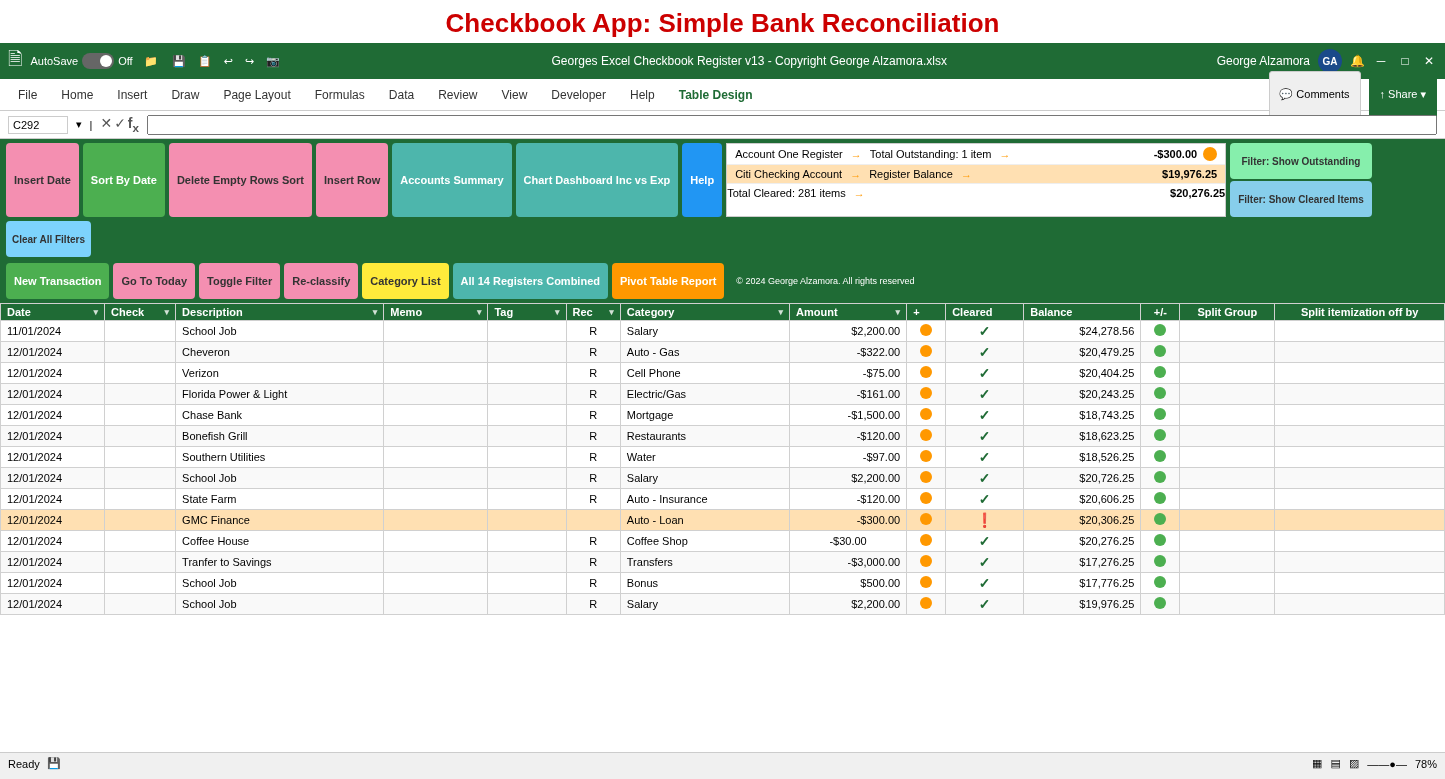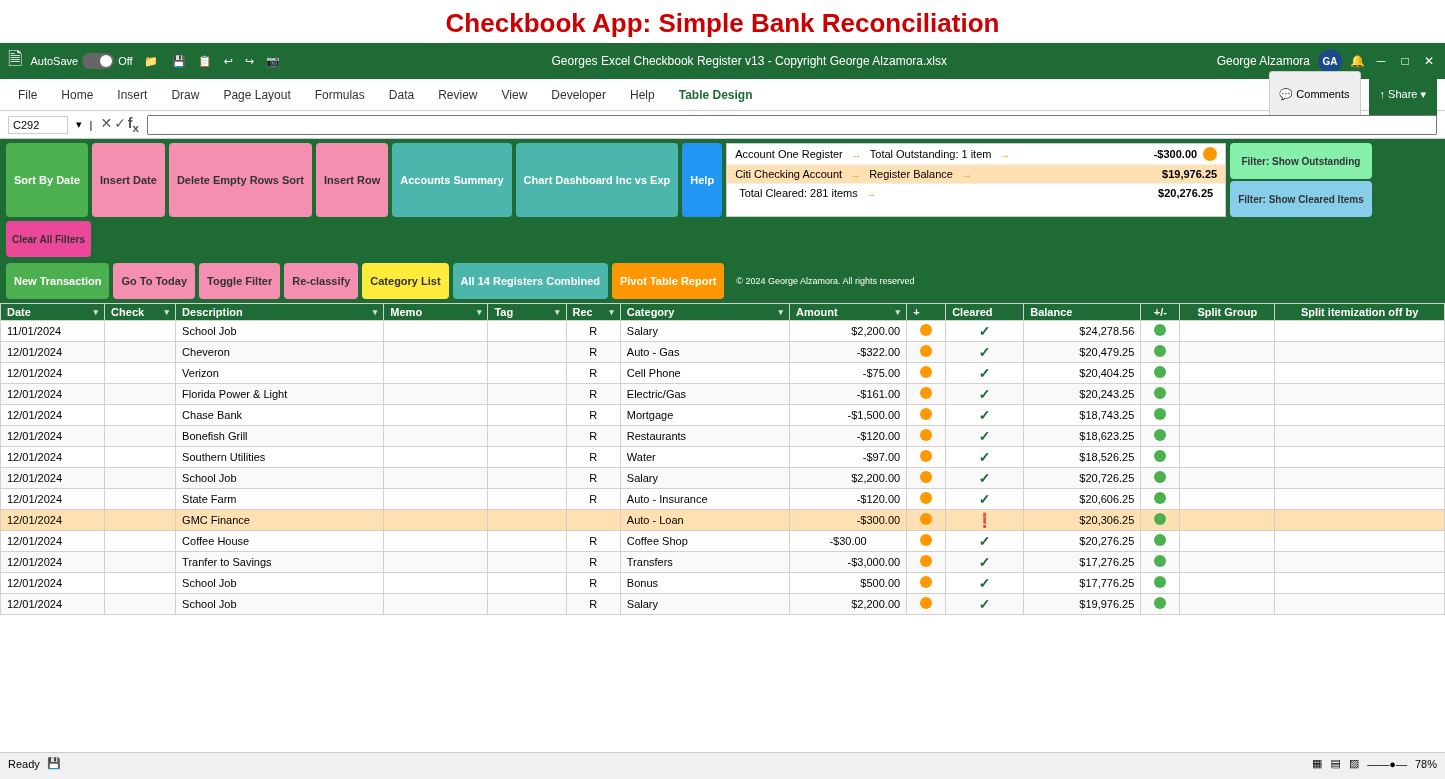--- a/index.html
+++ b/index.html
@@ -82,21 +82,21 @@
       justify-content: center;
       border: none;
       min-height: 36px;
     }
     .tb-btn-green { background: #4caf50; color: white; }
     .tb-btn-pink { background: #f48fb1; color: #333; }
     .tb-btn-teal { background: #4db6ac; color: white; }
     .tb-btn-orange { background: #ff9800; color: white; }
     .tb-btn-yellow { background: #ffeb3b; color: #333; }
     .tb-btn-blue { background: #2196f3; color: white; }
-    .tb-btn-light { background: #ec4899; color: #333; }
+    .tb-btn-light { background: #7dd3fc; color: #333; }
     .dot-orange { width: 14px; height: 14px; border-radius: 50%; background: #ff9800; display: inline-block; margin-left: 4px; }
 
     .spreadsheet-container {
       overflow: auto;
       background: white;
     }
 
     table { border-collapse: collapse; width: 100%; }
     th, td { border: 1px solid #d0d0d0; padding: 2px 6px; font-size: 11px; white-space: nowrap; }
     th {
@@ -187,22 +187,22 @@
     <span>✕</span>
     <span>✓</span>
     <span style="font-weight:bold;">f<sub>x</sub></span>
   </span>
   <input class="formula-input" value="" style="">
 </div>
 
 <div class="toolbar">
 
   <div style="display:flex; gap:4px; align-items:stretch; flex-wrap:wrap;">
+    <button class="tb-btn tb-btn-pink">Insert Date</button>
     <button class="tb-btn tb-btn-green">Sort By Date</button>
-    <button class="tb-btn tb-btn-pink">Insert Date</button>
     <button class="tb-btn tb-btn-pink">Delete Empty Rows Sort</button>
     <button class="tb-btn tb-btn-pink">Insert Row</button>
     <button class="tb-btn tb-btn-teal">Accounts Summary</button>
     <button class="tb-btn tb-btn-teal">Chart Dashboard Inc vs Exp</button>
     <button class="tb-btn tb-btn-blue">Help</button>
 
     <div style="display:flex; flex-direction:column; background:white; border:1px solid #ccc; min-width:500px; font-size:11px;">
       <div style="display:flex; align-items:center; padding:3px 8px; border-bottom:1px solid #eee;">
         <span>Account One Register</span>
         <span style="margin: 0 8px; color:#ff9800;">→</span>
@@ -211,21 +211,21 @@
         <span style="font-weight:bold; margin-left:auto;">-$300.00</span>
         <div class="dot-orange" style="margin-left:6px;"></div>
       </div>
       <div style="display:flex; align-items:center; padding:3px 8px; border-bottom:1px solid #eee; background:#ffe0b2;">
         <span>Citi Checking Account</span>
         <span style="margin: 0 8px; color:#ff9800;">→</span>
         <span>Register Balance</span>
         <span style="margin: 0 8px; color:#ff9800;">→</span>
         <span style="font-weight:bold; margin-left:auto;">$19,976.25</span>
       </div>
-      <div style="display:flex; align-items:center; padding:3px 12px;">
+      <div style="display:flex; align-items:center; padding:3px 0;">
         <span>Total Cleared: 281 items</span>
         <span style="margin: 0 8px; color:#ff9800;">→</span>
         <span style="font-weight:bold; margin-left:auto;">$20,276.25</span>
       </div>
     </div>
 
     <div style="display:flex; flex-direction:column; gap:2px;">
       <button class="tb-btn" style="background:#86efac; color:#333; font-size:10px;">Filter: Show Outstanding</button>
       <button class="tb-btn" style="background:#87ceeb; color:#333; font-size:10px;">Filter: Show Cleared Items</button>
     </div>

